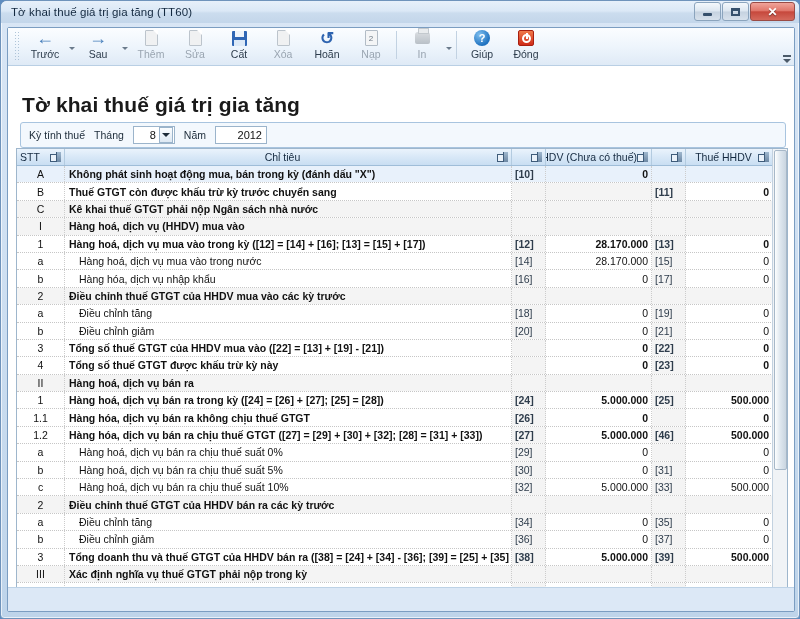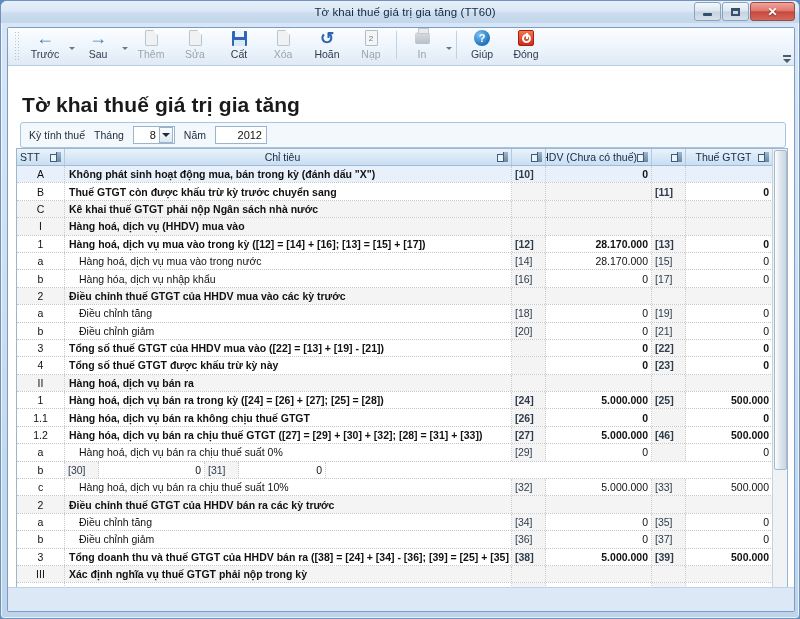--- a/index.html
+++ b/index.html
@@ -25,21 +25,20 @@
     padding: 0;
   }
 
   
   .titlebar {
     position: relative;
     height: 22px;
     padding: 4px 0 0 10px;
     border-radius: 6px 6px 0 0;
     background: linear-gradient(180deg,#e7f0fa 0%, #dbe8f6 45%, #cbdcee 55%, #c3d6ea 100%);
-    text-align: center;
   }
   .title-text {
     font-size: 11.5px;
     color: #13283f;
     letter-spacing: .1px;
     line-height: 15px;
   }
   .win-buttons {
     position: absolute;
     right: 4px; top: 1px;
@@ -517,21 +516,21 @@
         </div>
         <div class="hc c-val">
           <span class="htitle" style="text-align:center">Giá trị HHDV (Chưa có thuế)</span>
           <span class="filter-ico"></span>
         </div>
         <div class="hc c-code2">
           <span class="htitle"></span>
           <span class="filter-ico"></span>
         </div>
         <div class="hc c-tax">
-          <span class="htitle" style="text-align:center">Thuế GTGT</span>
+          <span class="htitle" style="text-align:center">Thuế HHDV</span>
           <span class="filter-ico"></span>
         </div>
       </div>
 
       <div class="grid-body" id="grid-body">
           <div class="row">
             <div class="cell s-stt hl">A</div>
             <div class="cell s-ct hl ind0 b">Không phát sinh hoạt động mua, bán trong kỳ (đánh dấu "X")</div>
             <div class="cell s-code1 hl b">[10]</div>
             <div class="cell s-val hl b">0</div>
@@ -661,20 +660,21 @@
           <div class="row">
             <div class="cell s-stt">a</div>
             <div class="cell s-ct ind1">Hàng hoá, dịch vụ bán ra chịu thuế suất 0%</div>
             <div class="cell s-code1 gray">[29]</div>
             <div class="cell s-val">0</div>
             <div class="cell s-code2 gray"></div>
             <div class="cell s-tax">0</div>
           </div>
           <div class="row">
             <div class="cell s-stt">b</div>
+            <div class="cell s-ct ind1">Hàng hoá, dịch vụ bán ra chịu thuế suất 5%</div>
             <div class="cell s-code1 gray">[30]</div>
             <div class="cell s-val">0</div>
             <div class="cell s-code2 gray">[31]</div>
             <div class="cell s-tax">0</div>
           </div>
           <div class="row">
             <div class="cell s-stt">c</div>
             <div class="cell s-ct ind1">Hàng hoá, dịch vụ bán ra chịu thuế suất 10%</div>
             <div class="cell s-code1 gray">[32]</div>
             <div class="cell s-val">5.000.000</div>

